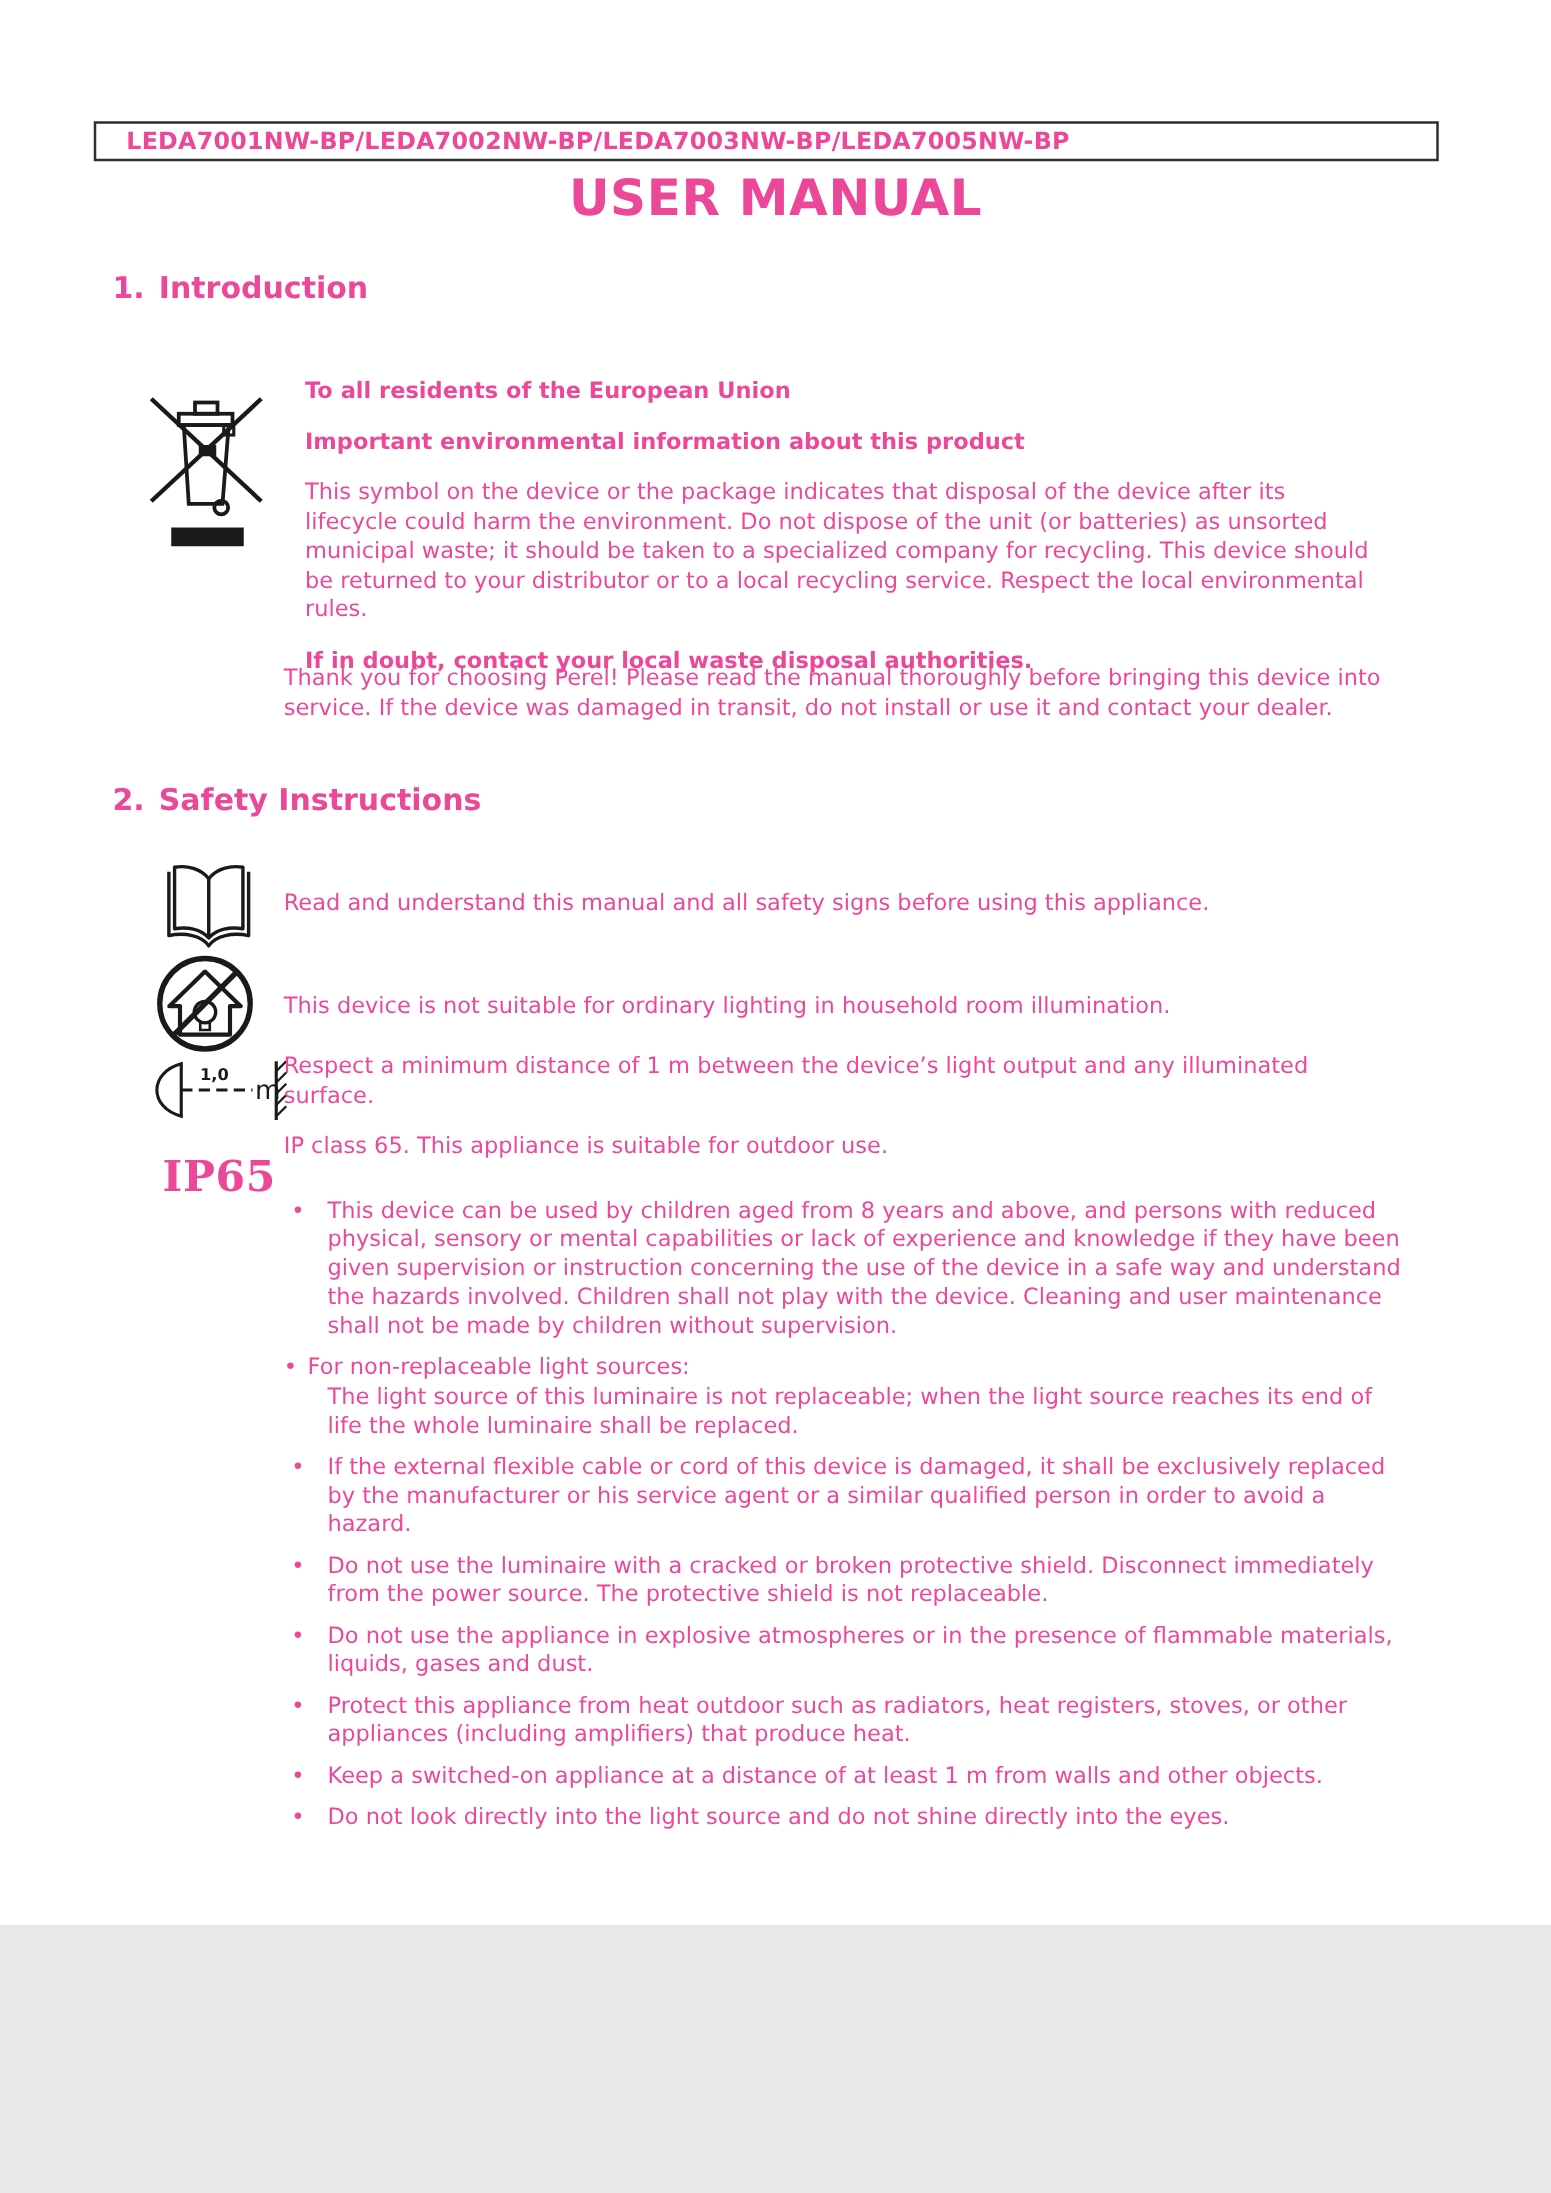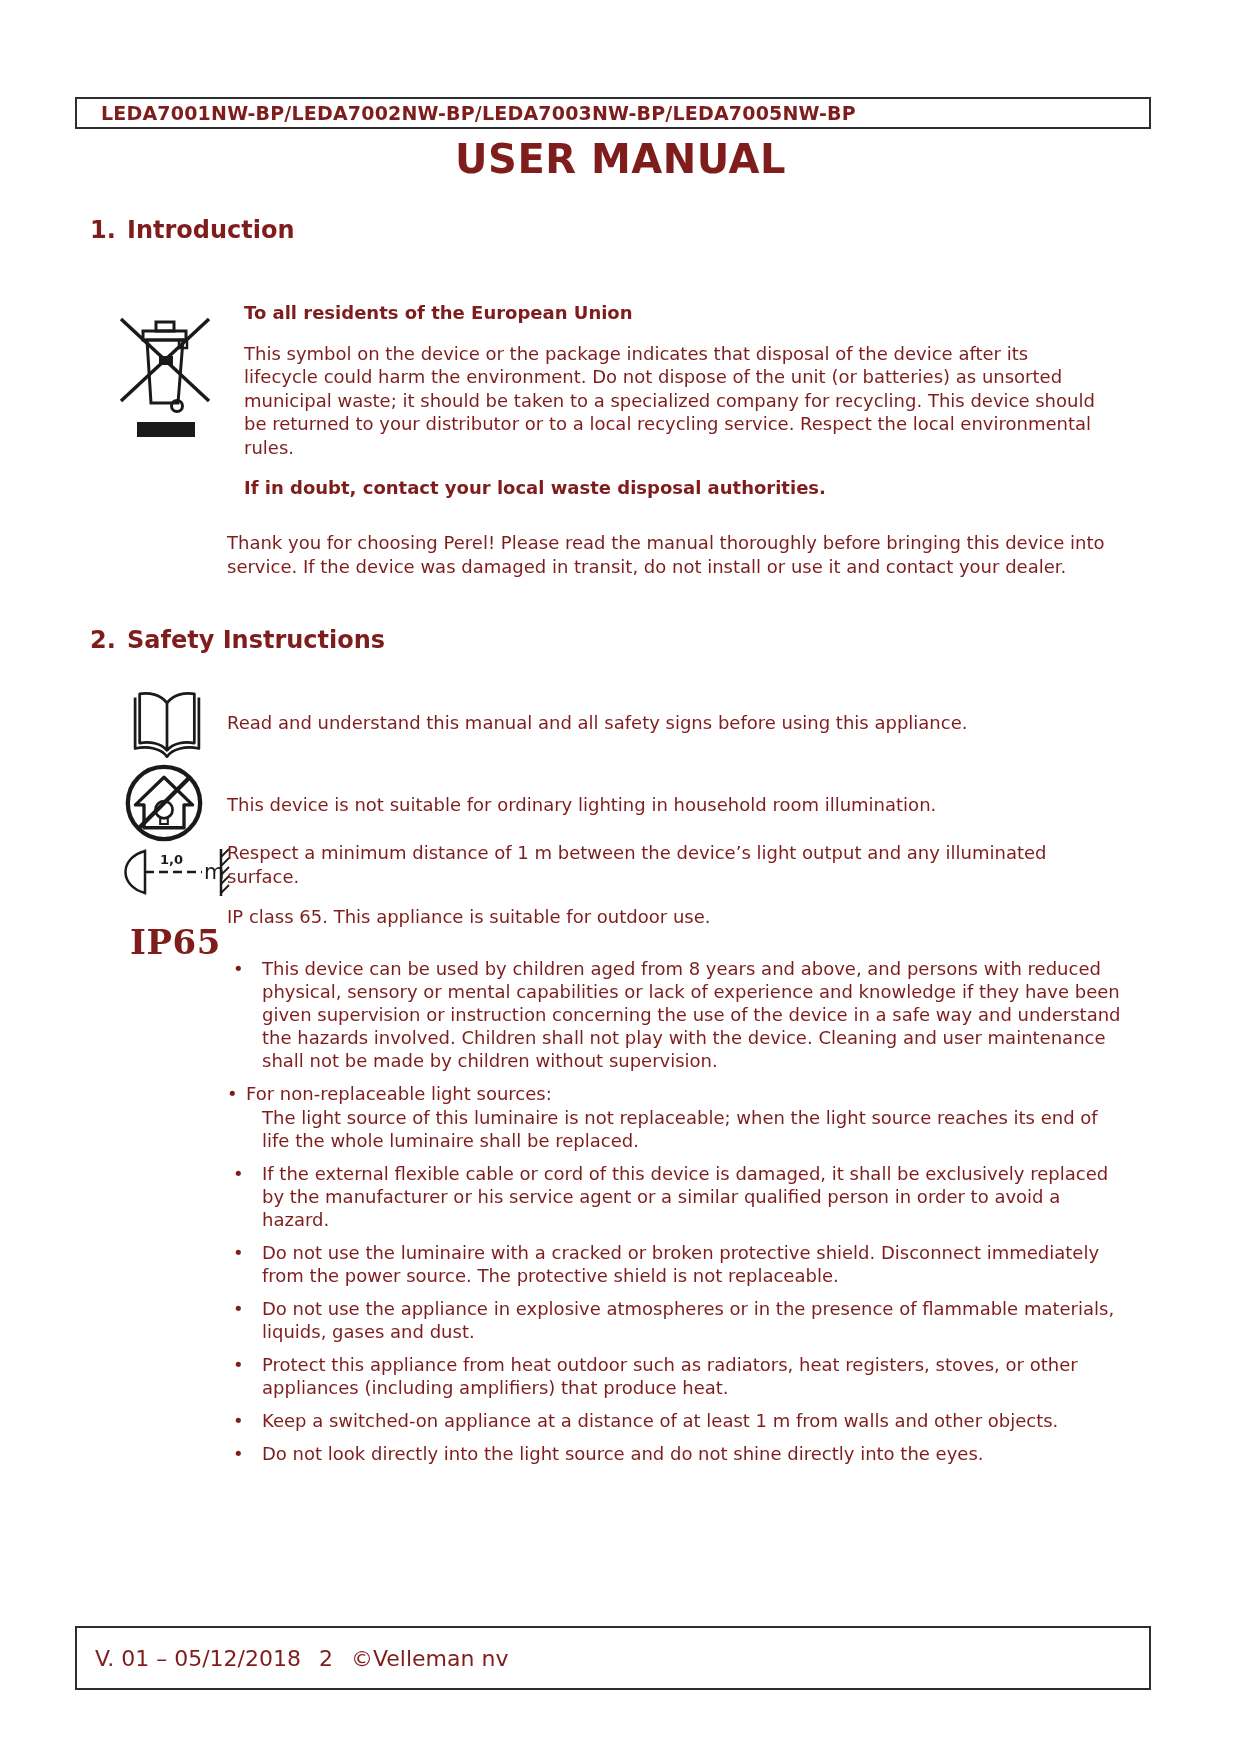--- a/index.html
+++ b/index.html
@@ -1,21 +1,21 @@
 <!DOCTYPE html>
 <html><head>
 <meta charset="utf-8">
 <style>
   html,body{margin:0;padding:0;background:#e8e8e8;}
   .page{
     position:relative;
-    width:1241px;height:1754px;
+    width:1241px;height:1540px;
     background:#ffffff;
     font-family:"DejaVu Sans",sans-serif;
-    color:#7f1d1d;
+    color:#ec4899;
     overflow:hidden;
   }
   .abs{position:absolute;}
   
   .rulebox{
     position:absolute;left:75px;width:1076px;
     border:2px solid #2e2e2e;background:#fff;
     box-sizing:border-box;
   }
   .header-box{top:97px;height:32px;display:flex;align-items:center;padding-left:24px;
@@ -77,20 +77,21 @@
       <rect x="43" y="48" width="14" height="9" fill="#1a1a1a" stroke="none"></rect>
       <circle cx="61" cy="98" r="5.5" stroke-width="3"></circle>
       <line x1="5" y1="11" x2="93" y2="93" stroke-width="3.5"></line>
       <line x1="93" y1="11" x2="5" y2="93" stroke-width="3.5"></line>
       <rect x="21" y="114" width="58" height="15" fill="#1a1a1a" stroke="none"></rect>
     </svg>
   </span>
 
   <div class="abs intro-text bodytxt">
     <p class="b gap-s">To all residents of the European Union</p>
+    <p class="b gap-s">Important environmental information about this product</p>
     <p>This symbol on the device or the package indicates that disposal of the device after its lifecycle could harm the environment. Do not dispose of the unit (or batteries) as unsorted municipal waste; it should be taken to a specialized company for recycling. This device should be returned to your distributor or to a local recycling service. Respect the local environmental rules.</p>
     <p class="b" style="margin-top:6px;">If in doubt, contact your local waste disposal authorities.</p>
   </div>
 
   <div class="abs thanks bodytxt">Thank you for choosing Perel! Please read the manual thoroughly before bringing this device into service. If the device was damaged in transit, do not install or use it and contact your dealer.</div>
 
   <div class="abs sec-heading" style="top:626px;">
     <span class="num">2.</span>
     <span>Safety Instructions</span>
   </div>

